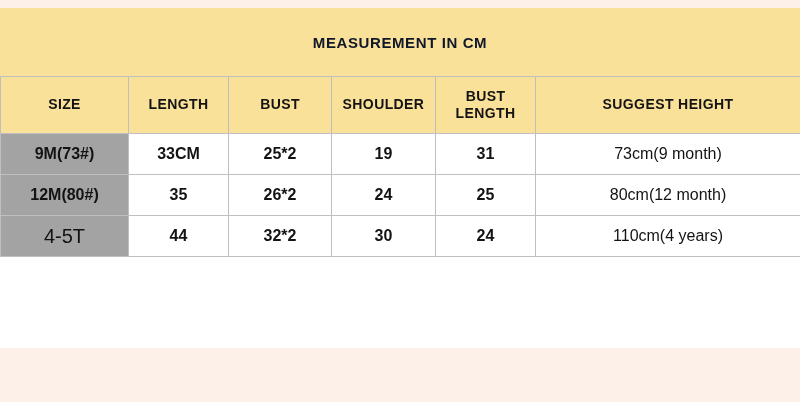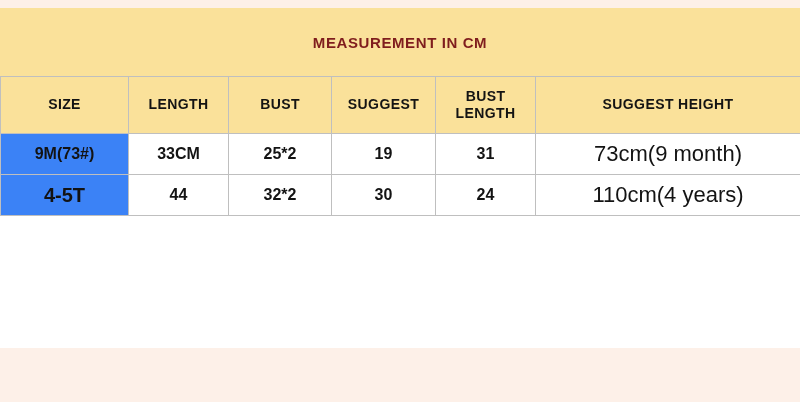--- a/index.html
+++ b/index.html
@@ -25,21 +25,21 @@
     height: 68px;
     background: #fae19a;
     display: flex;
     align-items: center;
     justify-content: center;
   }
   .title-text {
     font-size: 15px;
     font-weight: bold;
     letter-spacing: 0.6px;
-    color: #7f1d1d;
+    color: #0f172a;
     text-align: center;
   }
   table.size-table {
     border-collapse: collapse;
     width: 800px;
     table-layout: fixed;
   }
   table.size-table td, table.size-table th {
     border: 1px solid #bfbfbf;
     text-align: center;
@@ -56,29 +56,29 @@
     padding: 0 2px;
   }
   tbody td {
     height: 40px;
     font-size: 16px;
     font-weight: bold;
     background: #ffffff;
     padding: 0 2px;
   }
   tbody td.size-cell {
-    background: #3b82f6;
+    background: #a3a3a3;
     font-weight: bold;
   }
   tbody tr:last-child td.size-cell {
     font-size: 20px;
-    font-weight: bold;
+    font-weight: normal;
   }
   tbody td.height-cell {
-    font-size: 22px;
+    font-size: 16px;
     font-weight: normal;
   }
   tbody td.val-cell {
     font-size: 16px;
   }
   
   col.c0 { width: 128px; }
   col.c1 { width: 100px; }
   col.c2 { width: 103px; }
   col.c3 { width: 104px; }
@@ -115,38 +115,46 @@
         <col class="c2">
         <col class="c3">
         <col class="c4">
         <col class="c5">
     </colgroup>
     <thead>
       <tr>
         <th>SIZE</th>
         <th>LENGTH</th>
         <th>BUST</th>
-        <th>SUGGEST</th>
+        <th>SHOULDER</th>
         <th>
           <span>BUST</span><br>
           <span>LENGTH</span>
         </th>
         <th>SUGGEST HEIGHT</th>
       </tr>
     </thead>
     <tbody>
       <tr>
         <td class="size-cell">9M(73#)</td>
         <td class="val-cell">33CM</td>
         <td class="val-cell">25*2</td>
         <td class="val-cell">19</td>
         <td class="val-cell">31</td>
         <td class="height-cell">73cm(9 month)</td>
       </tr>
       <tr>
+        <td class="size-cell">12M(80#)</td>
+        <td class="val-cell">35</td>
+        <td class="val-cell">26*2</td>
+        <td class="val-cell">24</td>
+        <td class="val-cell">25</td>
+        <td class="height-cell">80cm(12 month)</td>
+      </tr>
+      <tr>
         <td class="size-cell">4-5T</td>
         <td class="val-cell">44</td>
         <td class="val-cell">32*2</td>
         <td class="val-cell">30</td>
         <td class="val-cell">24</td>
         <td class="height-cell">110cm(4 years)</td>
       </tr>
     </tbody>
   </table>
 

